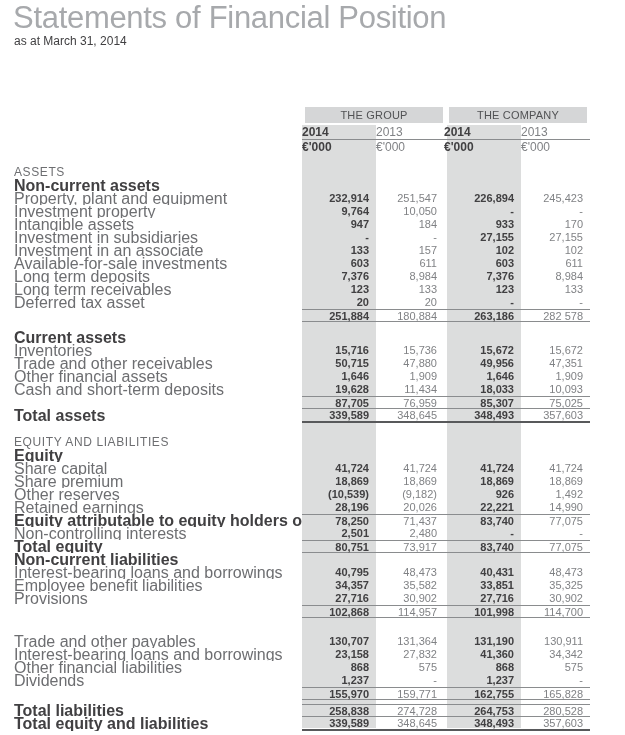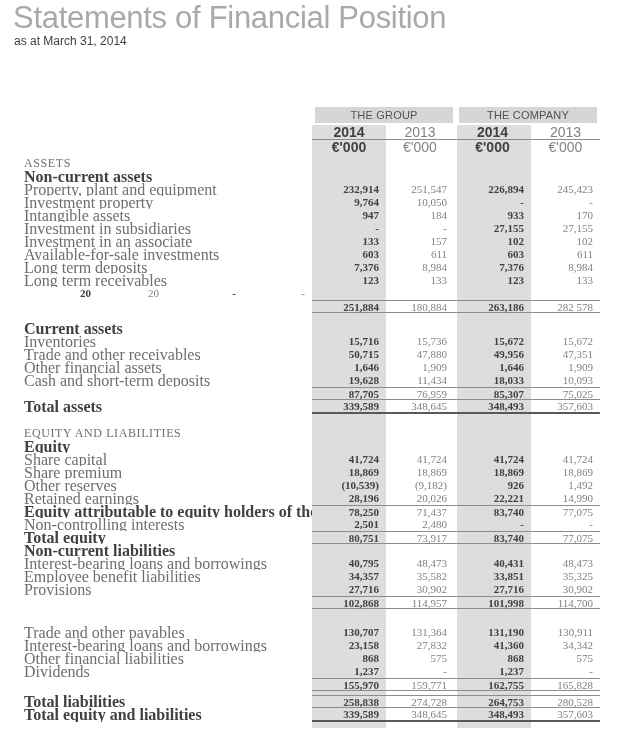--- a/index.html
+++ b/index.html
@@ -10,42 +10,42 @@
   }
   .title{
     position:absolute;left:13px;top:0;
     font-size:31px;font-weight:100;letter-spacing:-0.3px;
     color:var(--title-c,#a7a9ac);white-space:nowrap;
   }
   .subtitle{
     position:absolute;left:14px;top:34px;
     font-size:12px;font-weight:normal;color:var(--dark,#414042);
   }
-  .table{position:absolute;left:24px;top:107px;width:576px;}
+  .table{position:absolute;left:14px;top:107px;width:576px;}
   .band{position:absolute;top:18px;height:603px;width:74px;background:var(--band,#dcdddd);}
   .band.b1{left:288px;}
   .band.b2{left:433px;}
   .hdr-bars{position:relative;display:flex;height:16px;margin-bottom:2px;}
   .bar{
     height:16px;line-height:16px;text-align:center;background:var(--bar,#d5d6d7);
     font-size:11px;color:var(--mid2,#515254);letter-spacing:0.2px;
   }
   .bar.g{margin-left:291px;width:138px;}
   .bar.c{margin-left:6px;width:138px;}
   .hrow{position:relative;display:flex;}
   .spacer{width:288px;}
   .nums{display:flex;width:288px;}
   .num{box-sizing:border-box;text-align:right;padding-right:7px;font-size:11px;line-height:13px;white-space:nowrap;}
   .c0{width:74px;}.c1{width:68px;}.c2{width:77px;}.c3{width:69px;}
-  .hnum{box-sizing:border-box;text-align:center;padding-right:0;font-size:14px;line-height:14px;}
+  .hnum{box-sizing:border-box;text-align:left;padding-right:0;font-size:12px;line-height:14px;}
   .years .nums{border-bottom:1px solid var(--rule,#8a8c8e);height:14px;}
   .units .nums{height:14px;}
   .y14{color:var(--dark,#414042);font-weight:bold;}
   .y13{color:var(--light,#808285);font-weight:normal;}
-  .rows{position:relative;margin-top:2px;font-family:Liberation Serif, serif;}
+  .rows{position:relative;margin-top:11px;}
   .row{display:flex;height:13px;}
   .row.h14{height:14px;}
   .lbl{
     width:288px;font-size:16px;line-height:13px;color:var(--mid,#6d6e71);
     white-space:nowrap;overflow:hidden;
   }
   .lbl.b{font-weight:bold;color:var(--dark,#414042);}
   .lbl.caps{font-size:12px;letter-spacing:0.6px;line-height:14px;}
   .nums.rt{border-top:1px solid var(--rule,#8a8c8e);}
   .nums.rb{border-bottom:1px solid var(--rule,#8a8c8e);}
@@ -172,20 +172,21 @@
         <div class="row">
           <div class="lbl">Long term receivables</div>
           <div class="nums">
             <div class="num c0 y14">123</div>
             <div class="num c1 y13">133</div>
             <div class="num c2 y14">123</div>
             <div class="num c3 y13">133</div>
           </div>
         </div>
         <div class="row">
+          <div class="lbl">Deferred tax asset</div>
           <div class="nums">
             <div class="num c0 y14">20</div>
             <div class="num c1 y13">20</div>
             <div class="num c2 y14">-</div>
             <div class="num c3 y13">-</div>
           </div>
         </div>
         <div class="row">
           <div class="lbl"></div>
           <div class="nums rt rb">

